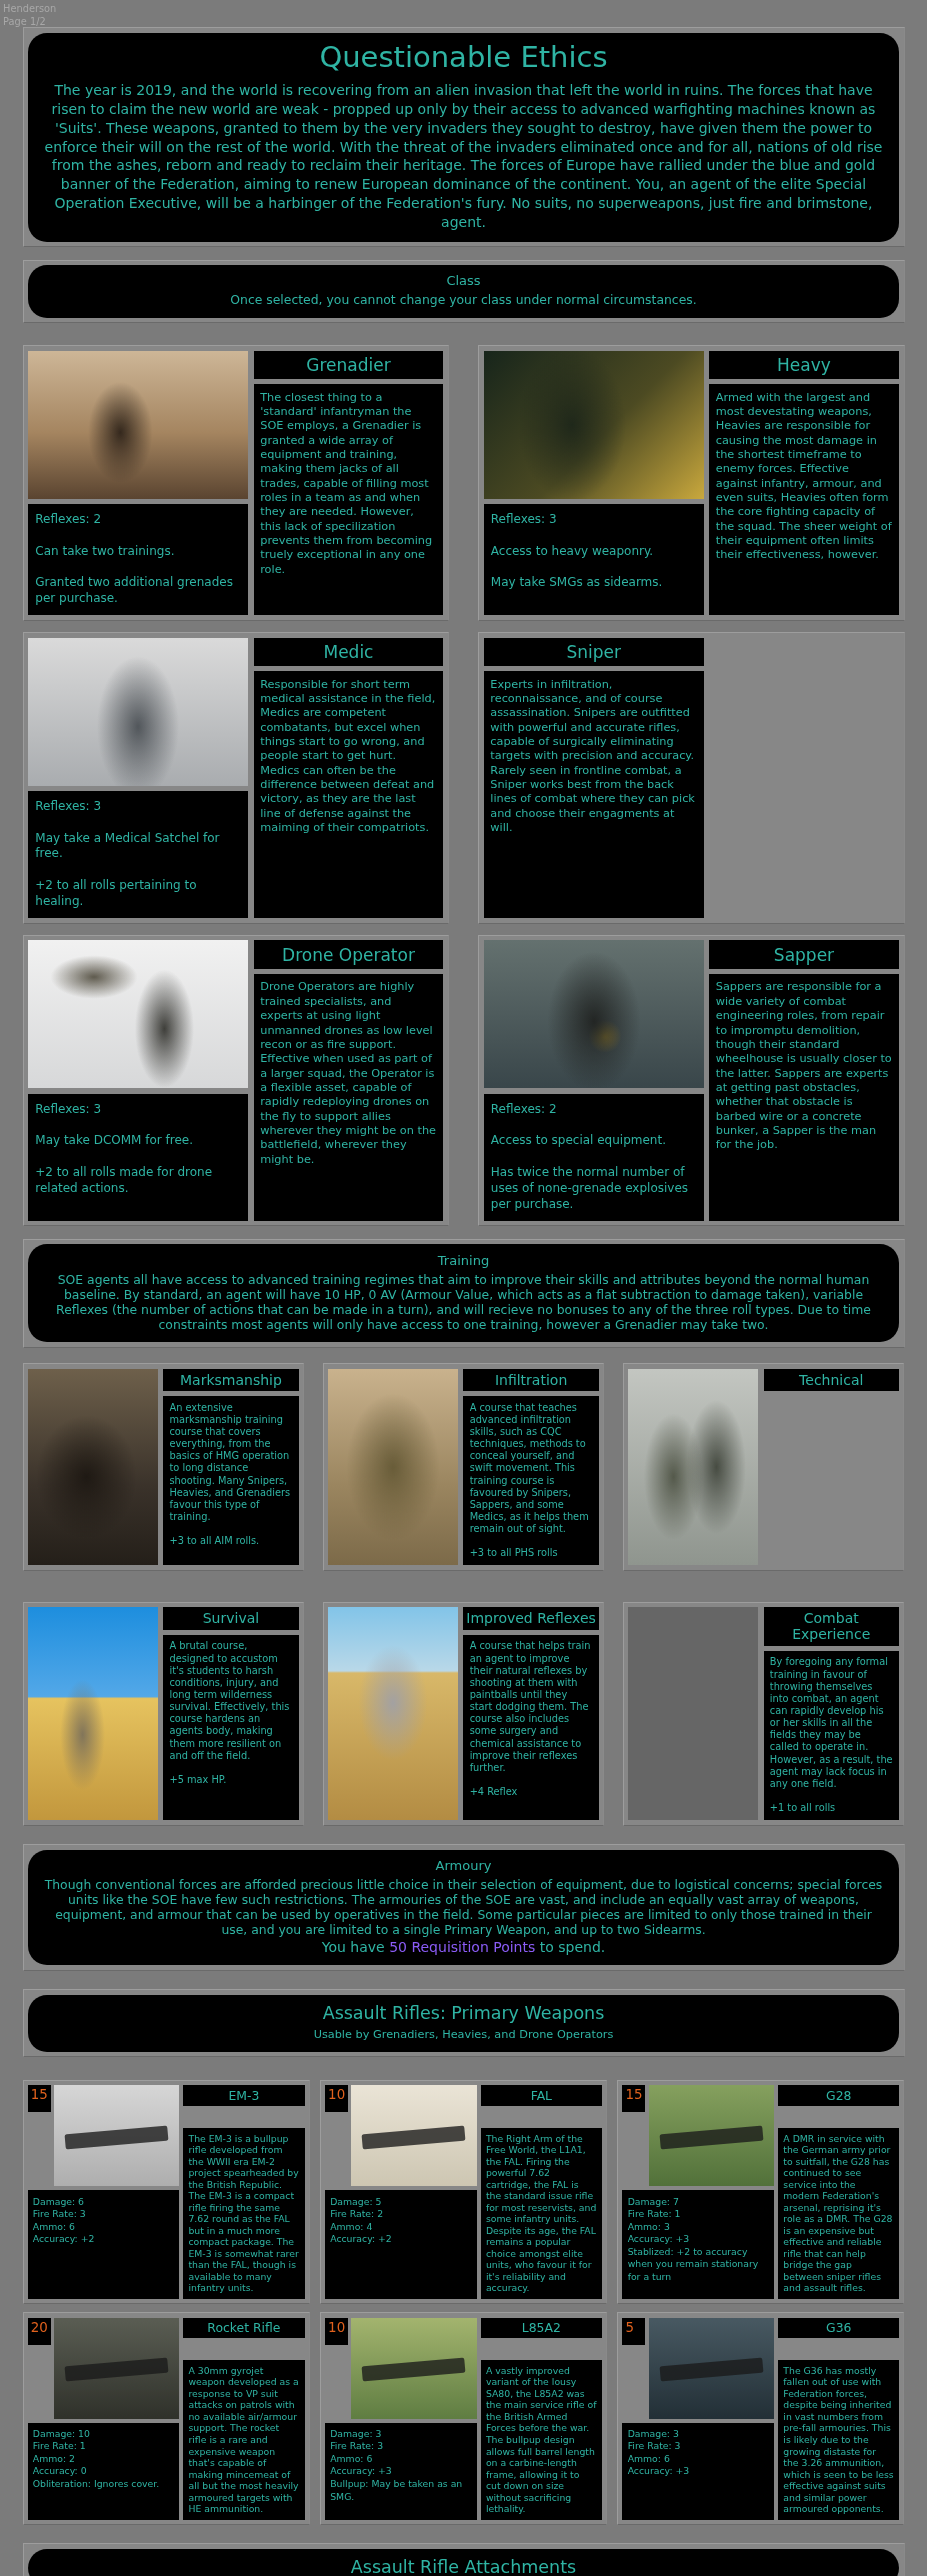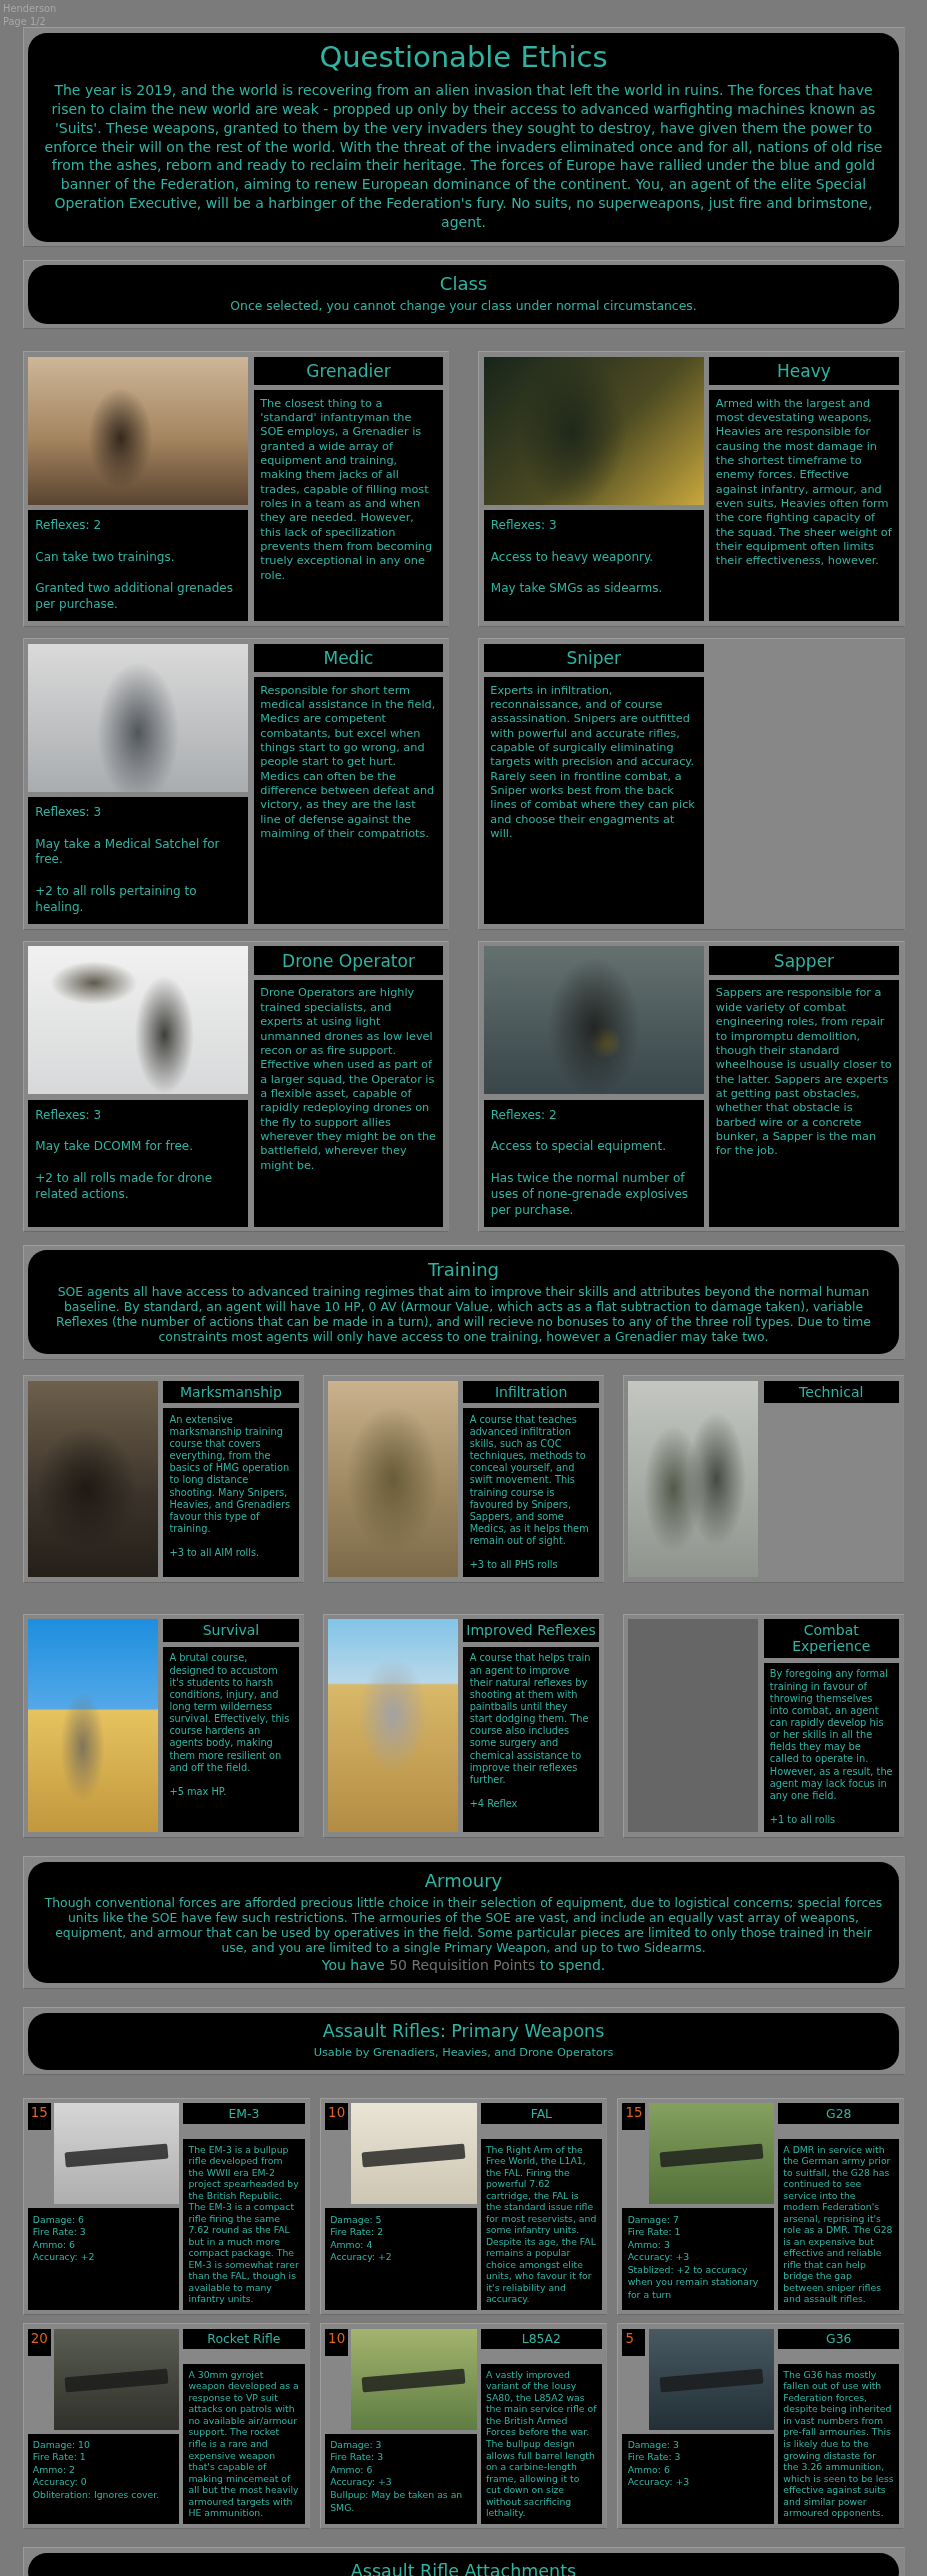--- a/index.html
+++ b/index.html
@@ -25,26 +25,26 @@
     border-right-color:#8a8a8a;
     padding:4.6px;
     box-sizing:border-box;
   }
   .box{ background:#000; box-sizing:border-box; }
 
   
   .hdrbox{ text-align:center; padding:8.2px 15.5px 10.3px;border-radius:19px; }
   .main-title{ font-size:29px; line-height:1.15; }
   .main-intro{ font-size:14px; line-height:1.34; margin-top:7.2px; }
-  .sec-title{ font-size:18px;text-align:center; }
+  .sec-title{ font-size:13px;text-align:center; }
   .sec-sub{ font-size:12.4px; margin-top:4.1px; }
   .mid-title{ font-size:17.5px; }
   .mid-sub{ font-size:11.3px; margin-top:5.2px; }
   .points-line{ font-size:14px; margin-top:2.1px; }
-  .points-orange{ color:#737373; }
+  .points-orange{ color:#8b5cf6; }
 
   .mt-sm{ margin-top:12.4px; }
   .mt-md{ margin-top:18.5px; }
 
   
   .class-grid{ display:grid; grid-template-columns:1fr 1fr; gap:11.3px 29px; margin-top:21.6px; }
   .ccard{ display:grid; grid-template-columns:1.16fr 1fr; gap:5.2px; min-height:241px; }
   .cleft{ display:flex; flex-direction:column; gap:5.2px; }
   .cimg{ height:148px; position:relative; }
   .cstats{ flex:1; padding:8.2px 7.2px; font-size:12px; line-height:1.32; white-space:pre-line; }
@@ -69,21 +69,21 @@
     background:#000; color:#e0611d; font-size:13.4px;
     min-width:23px; height:27px; display:flex; align-items:flex-start;
     padding:2.1px 2.1px 0 3.1px; box-sizing:border-box;
   }
   .wimg{ flex:1; height:101px; position:relative; }
   .gunbar::after{
     content:""; position:absolute; left:9%; right:9%; top:44%; height:15%;
     background:rgba(25,25,25,.78); border-radius:2.1px; transform:rotate(-5deg);
   }
   .wstats{ flex:1; padding:5.2px 5.2px; font-size:9.3px; line-height:1.35; white-space:pre-line; }
-  .wright{ display:flex; flex-direction:column; gap:15px; }
+  .wright{ display:flex; flex-direction:column; gap:22px; }
   .wtitle{ text-align:center; font-size:12.4px; padding:2.6px 0; }
   .wdesc{ flex:1; padding:5.2px 5.2px; font-size:9.3px; line-height:1.24; }
 
   
   .ph{ background:#666; }
   .img-grenadier{ background:
       radial-gradient(46px 72px at 42% 55%, rgba(40,30,22,.9), rgba(40,30,22,0) 70%),
       linear-gradient(180deg,#cdb697 0%,#a58560 55%,#5a4430 100%); }
   .img-heavy{ background:
       radial-gradient(72px 103px at 40% 50%, rgba(25,35,25,.85), rgba(25,35,25,0) 75%),

